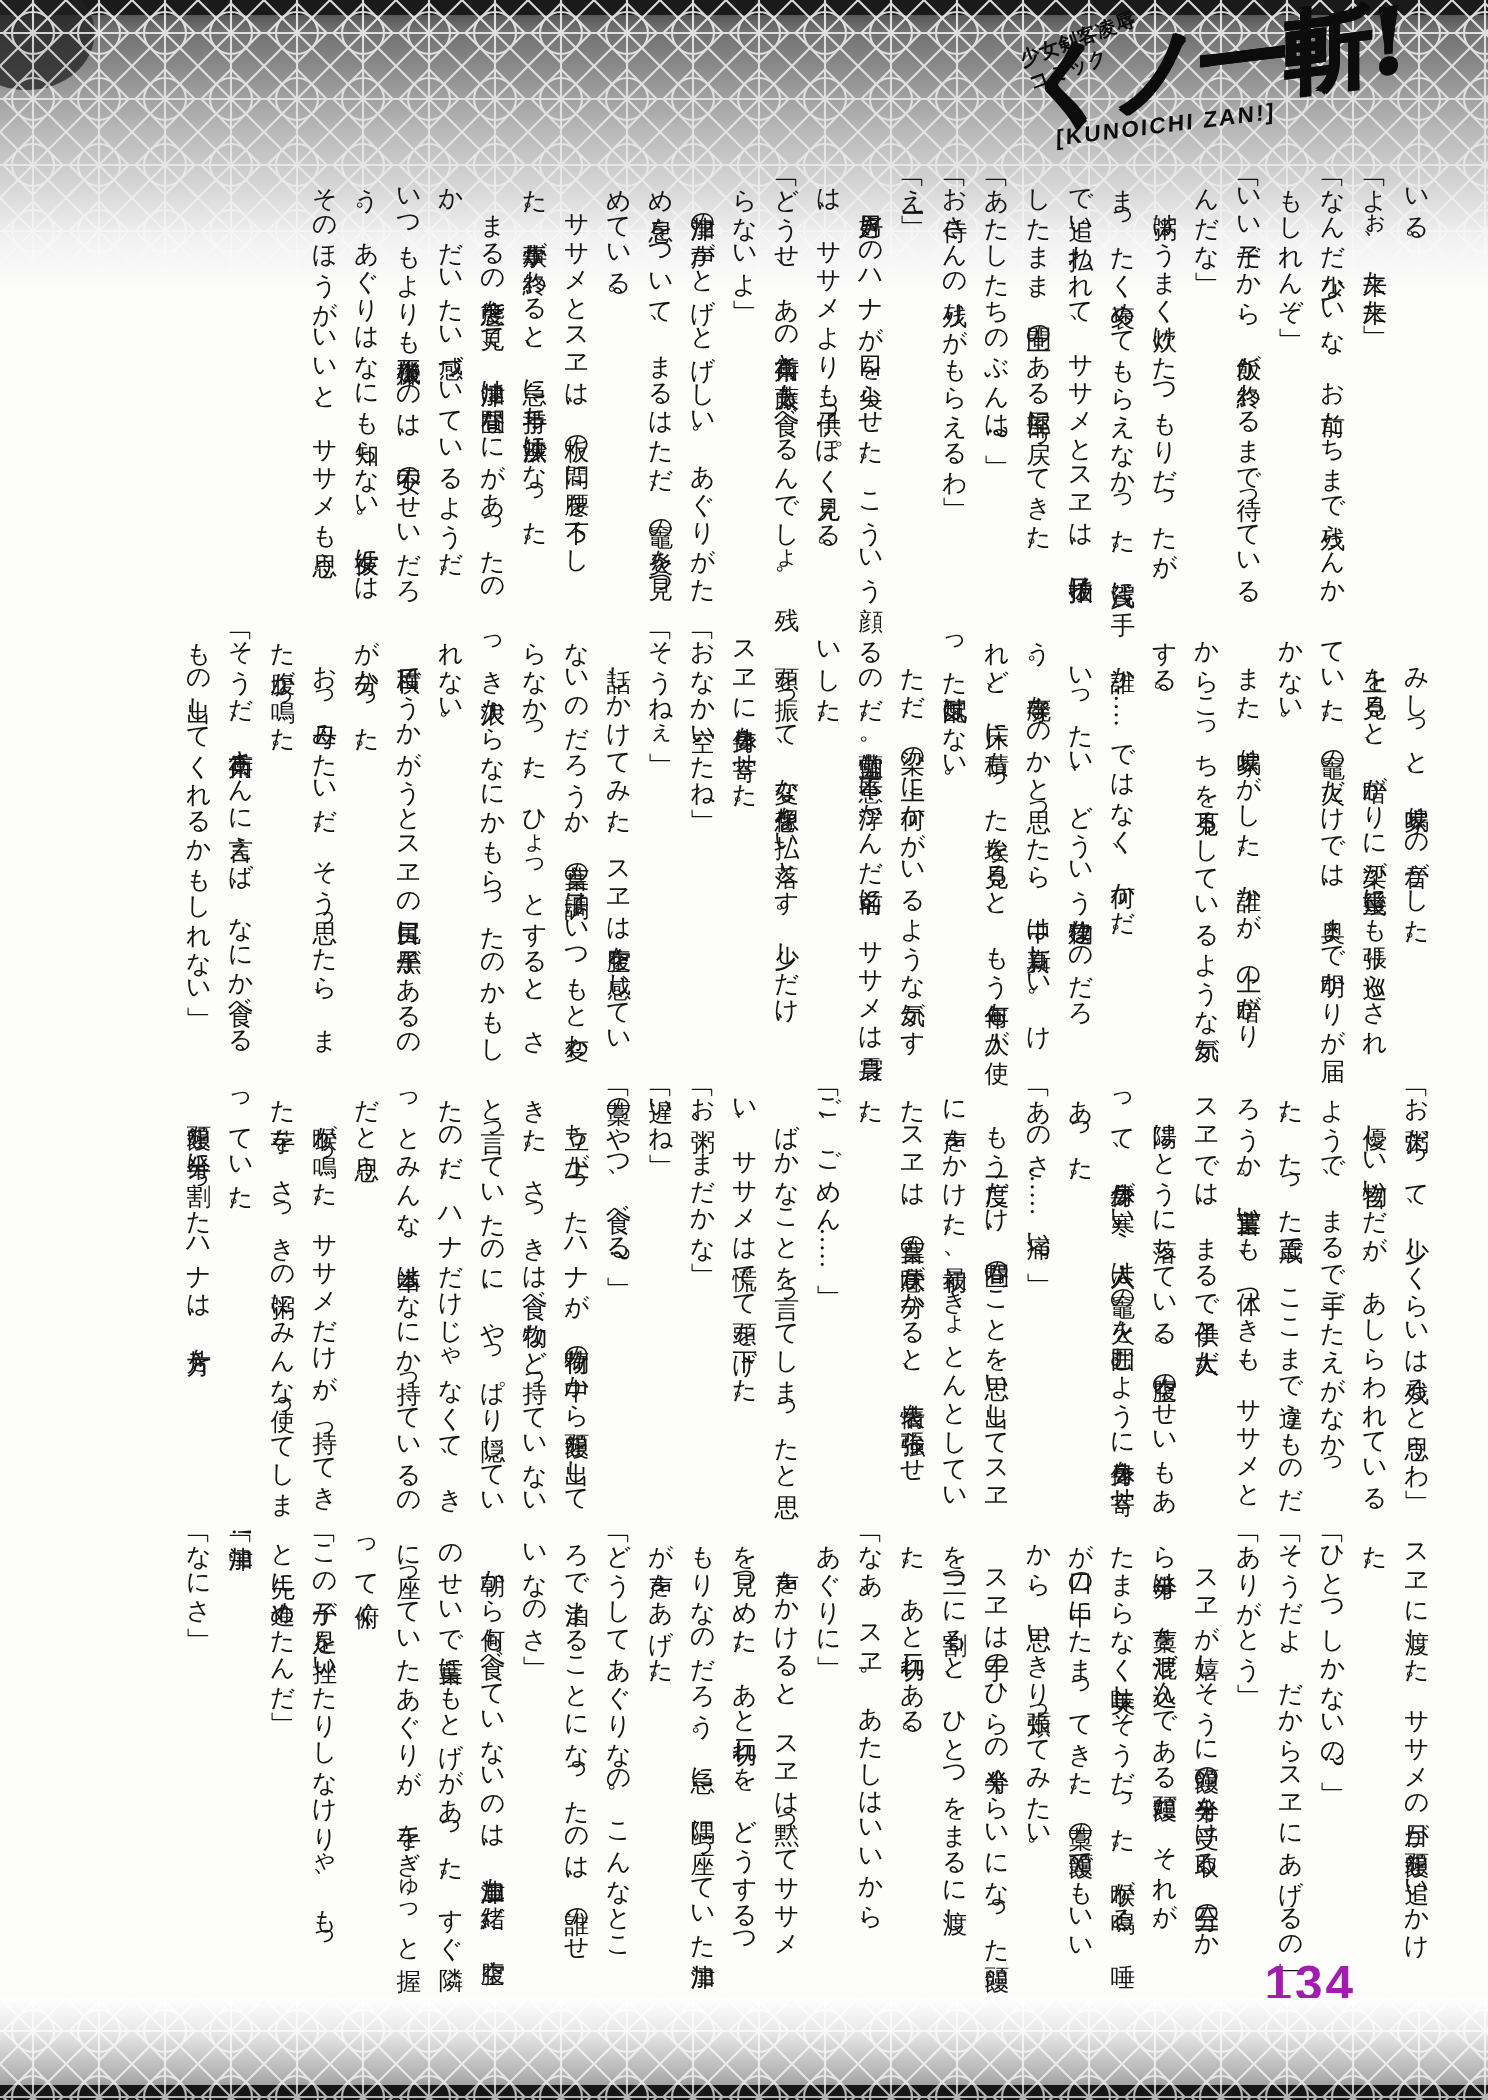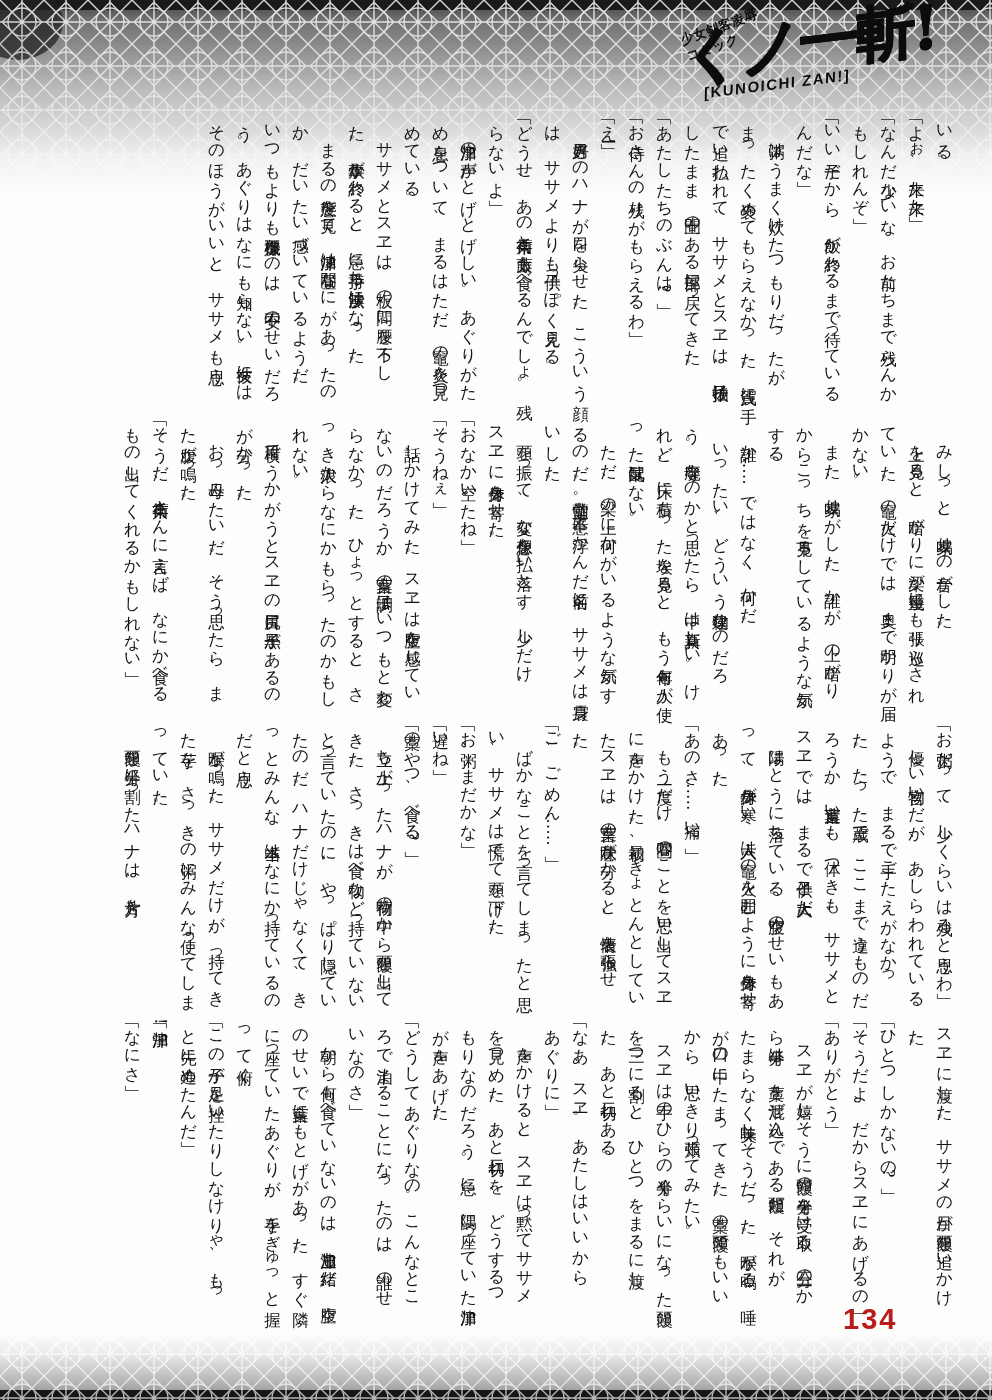--- a/index.html
+++ b/index.html
@@ -42,21 +42,21 @@
   .band p { margin:0; padding:0; text-indent:1em; }
   .band p.noindent { text-indent:0; }
   .band-1 { top:114px; }
   .band-2 { top:416px; }
   .band-3 { top:721px; }
   .band-4 { top:1018px; }
   
   .page-number {
     position:absolute; left:843px; top:1303px;
     font-family:"Liberation Sans", sans-serif;
-    font-size:29px; font-weight:bold; letter-spacing:2px; color:#b91c1c;
+    font-size:33px; font-weight:bold; letter-spacing:2px; color:#a21caf;
   }
 </style>
 </head>
 <body>
 
 <div class="page">
 
   <svg class="border-svg border-top" width="992" height="195" aria-hidden="true">
     <defs>
       <pattern id="girih" width="44" height="44" patternUnits="userSpaceOnUse">

